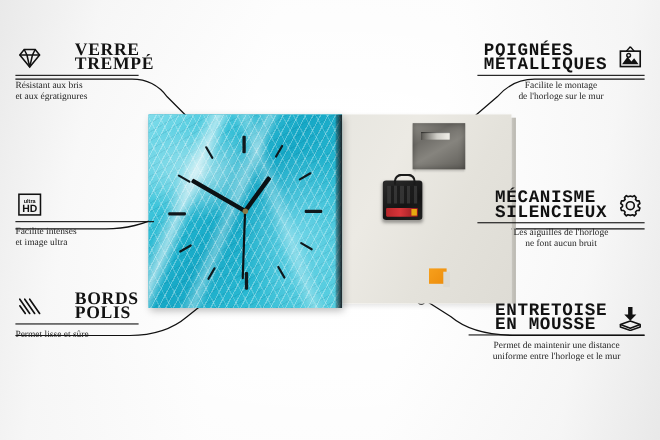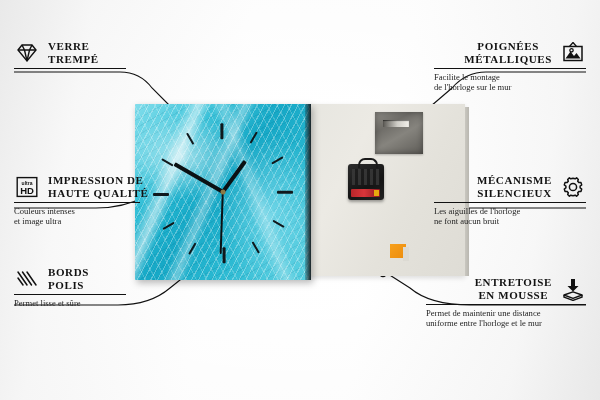--- a/index.html
+++ b/index.html
@@ -106,33 +106,33 @@
     position:absolute;left:83px;top:140px;width:16px;height:14px;
     background:linear-gradient(135deg,#f7a01c,#ec8c0c);
   }
   .spacer:after{content:"";position:absolute;left:13px;top:3px;width:6px;height:14px;background:#dcdad3;}
 
   
   .callout{position:absolute;}
   .co-head{display:flex;align-items:center;gap:8px;}
   .co-title{
     font-weight:bold;letter-spacing:.6px;color:#121212;
-    font-size:11px;line-height:12.5px;text-transform:uppercase;
+    font-size:16px;line-height:12.5px;text-transform:uppercase;margin-left:20px;
   }
   .co-rule{height:1px;background:#111;margin-top:3px;}
   .co-sub{
     font-size:8.6px;line-height:10.4px;color:#242424;margin-top:3px;
     font-family:"Liberation Serif", serif;
   }
   .left .co-head{justify-content:flex-start;}
   .left .co-title{text-align:left;}
   .left .co-sub{text-align:left;}
   .right .co-head{justify-content:flex-end;}
-  .right .co-title{text-align:center;}
-  .right .co-sub{text-align:left;}
+  .right .co-title{text-align:left;font-family:Liberation Mono, monospace;}
+  .right .co-sub{text-align:center;}
   .ico{width:26px;height:24px;flex:0 0 26px;display:block;text-align:right;}
 
   svg.lines{position:absolute;left:0;top:0;width:600px;height:400px;pointer-events:none;}
 </style>
 </head>
 <body>
 
 <div class="stage">
   <div class="layer"></div>
 
@@ -201,39 +201,39 @@
           <path d="M4 9 L8 4 H18 L22 9 L13 20 Z"></path>
           <path d="M4 9 H22 M8 4 L10.5 9 L13 20 M18 4 L15.5 9 L13 20"></path>
         </svg>
       </span>
       <span class="co-title">
         <span>VERRE</span><br>
         <span>TREMPÉ</span>
       </span>
     </div>
     <div class="co-rule" style="width:112px;"></div>
+    <div class="co-sub">
+      <span>Résistant aux bris</span><br>
+      <span>et aux égratignures</span>
+    </div>
   </div>
 
   <div class="callout left" style="left:14px;top:174px;width:140px;">
     <div class="co-head">
       <span class="ico">
         <svg viewBox="0 0 26 24" width="26" height="24">
           <rect x="3.2" y="2.6" width="19.6" height="18.8" fill="none" stroke="#111" stroke-width="1.4"></rect>
           <text x="13" y="10.2" font-family="Liberation Sans, sans-serif" font-size="5" font-weight="bold" text-anchor="middle" fill="#111">ultra</text>
           <text x="13" y="18.6" font-family="Liberation Sans, sans-serif" font-size="9.5" font-weight="bold" text-anchor="middle" fill="#111">HD</text>
         </svg>
       </span>
-      <span class="co-title">
-        <span>IMPRESSION DE</span><br>
-        <span>HAUTE QUALITÉ</span>
-      </span>
     </div>
     <div class="co-rule" style="width:126px;"></div>
     <div class="co-sub">
-      <span>Couleurs intenses</span><br>
+      <span>Facilite intenses</span><br>
       <span>et image ultra</span>
     </div>
   </div>
 
   <div class="callout left" style="left:14px;top:266px;width:130px;">
     <div class="co-head">
       <span class="ico">
         <svg viewBox="0 0 26 24" width="26" height="24" fill="none" stroke="#111" stroke-width="1.5" stroke-linecap="round">
           <path d="M4 5 L13 18"></path>
             <path d="M8.5 5 L17.5 18"></path>

